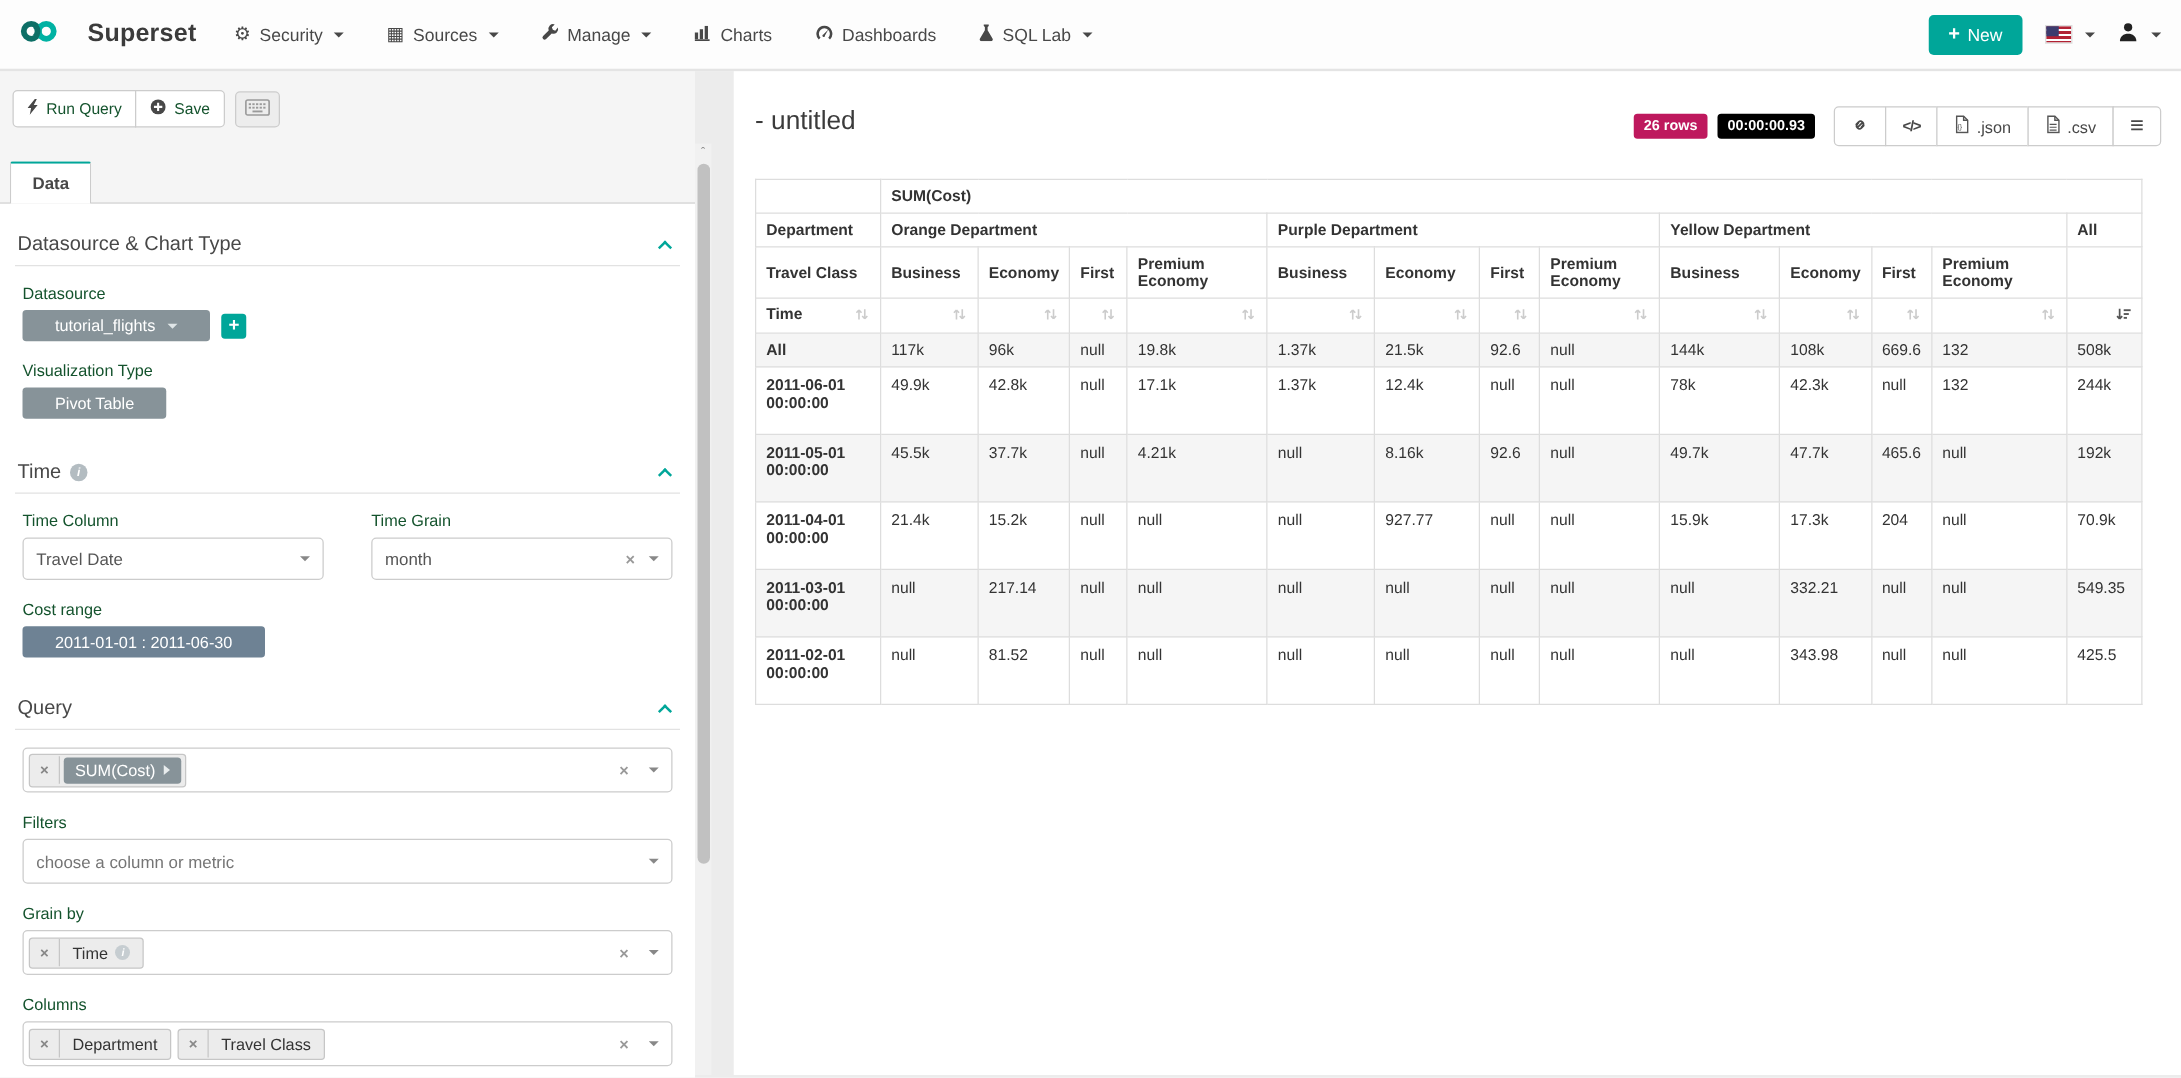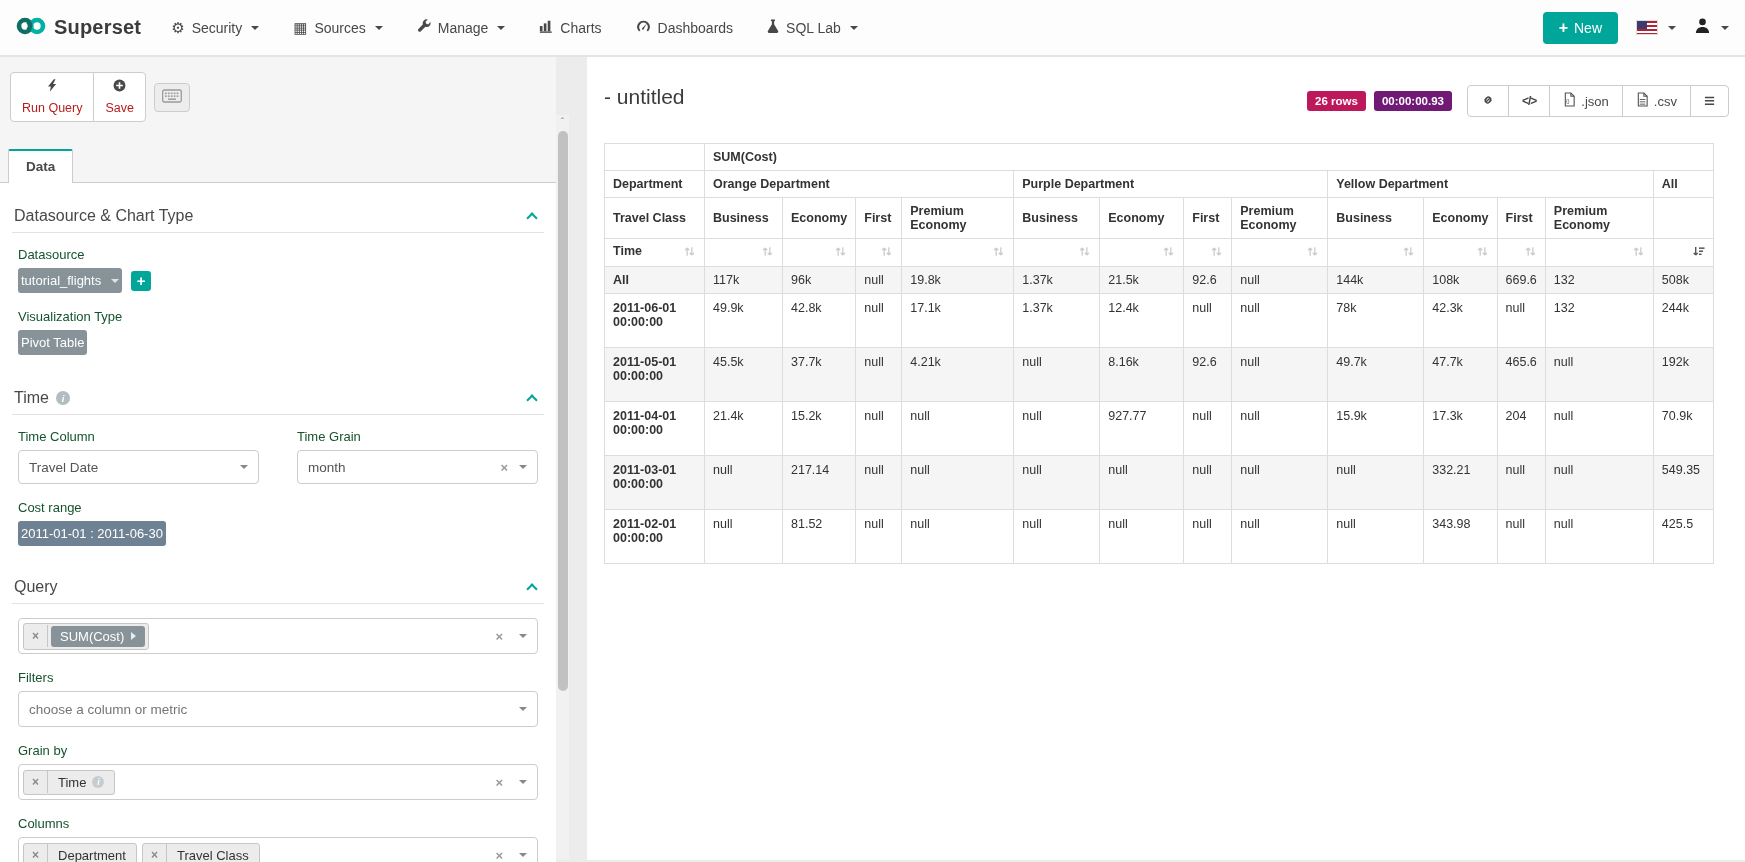--- a/index.html
+++ b/index.html
@@ -3,21 +3,21 @@
 <meta charset="utf-8">
 <style>
   * { margin:0; padding:0; box-sizing:border-box; }
   html,body { width:1745px; height:862px; overflow:hidden;
     font-family:"Liberation Sans", sans-serif; background:#ececec; color:#484848; }
 
   
   .navbar { height:57px; background:#fdfdfd; border-bottom:2px solid #e4e4e4;
     display:flex; align-items:center; padding:0 16px; }
   .brand { display:flex; align-items:center; gap:8px; margin-right:30px; cursor:pointer;}
-  .brand-name { font-size:20px; font-weight:bold; color:#3b3b3b; letter-spacing:.2px;}
+  .brand-name { font-size:20px; font-weight:bold; color:#3b3b3b; letter-spacing:.2px;margin-left:16px;}
   .nav-menu { display:flex; align-items:center; gap:34px; font-size:14px; color:#484848;}
   .nav-item { display:flex; align-items:center; gap:7px; cursor:pointer; }
   .nav-item svg, .nav-item .uicon { flex:0 0 auto; }
   .uicon { font-size:15px; line-height:1; color:#484848;}
   .caret { display:inline-block; width:0; height:0; border-left:4px solid transparent;
     border-right:4px solid transparent; border-top:4px solid #484848; margin-left:2px;}
   .nav-right { margin-left:auto; display:flex; align-items:center; gap:18px;}
   .btn-new { background:#00a699; color:#fff; font-size:14px; border:none; border-radius:4px;
     padding:8px 16px; display:flex; align-items:center; gap:6px; cursor:pointer;}
   .btn-new .plus { font-weight:bold; font-size:16px; line-height:10px;}
@@ -32,41 +32,41 @@
   .scrollbar { width:13px; background:#f1f1f1; margin-top:58px; position:relative;}
   .scroll-up { position:absolute; top:2px; left:0; width:13px; text-align:center;
     color:#8a8a8a; font-size:10px; cursor:pointer;}
   .scroll-thumb { position:absolute; top:16px; left:1.5px; width:10px; height:560px;
     background:#c1c1c1; border-radius:5px; cursor:grab;}
   .main-col { flex:1; background:#fff; margin-left:18px; padding:14px 16px 0 17px; overflow:hidden;}
 
   
   .toolbar { display:flex; align-items:center; padding-left:10px; }
   .btn-group { display:flex; }
-  .btn { background:#fff; border:1px solid #ccc; font-size:12.5px; color:#b91c1c;
-    padding:6px 11px; display:flex; align-items:center; gap:6px; cursor:pointer;flex-direction:column;}
+  .btn { background:#fff; border:1px solid #ccc; font-size:12.5px; color:#14532d;
+    padding:6px 11px; display:flex; align-items:center; gap:6px; cursor:pointer;}
   .btn-group .btn:first-child { border-radius:4px 0 0 4px; }
   .btn-group .btn:last-child { border-radius:0 4px 4px 0; margin-left:-1px;}
   .btn-kbd { margin-left:8px; background:#ededed; border:1px solid #ccc; border-radius:4px;
     padding:5px 7px; cursor:pointer; display:flex; align-items:center;}
   .tabs-row { margin-top:27px; border-bottom:1px solid #ccc; padding-left:8px; display:flex;}
   .tab { background:#fff; border:1px solid #ccc; border-bottom:none; border-top:2.5px solid #00a699;
     font-size:13.5px; font-weight:bold; color:#484848; padding:8px 17px 9px;
     margin-bottom:-1px; border-radius:2px 2px 0 0; cursor:pointer;text-align:right;}
   .panel-body { background:#fff; flex:1; padding:16px 12px 0 12px; }
   .section { margin-bottom:10px; }
   .sec-head { display:flex; align-items:center; justify-content:space-between; padding:8px 2px 0;}
   .sec-title { font-size:16px; color:#484848; display:flex; align-items:center; gap:7px;}
   .chev-up { width:8px; height:8px; border-right:2px solid #00a699; border-bottom:2px solid #00a699;
     transform:rotate(-135deg); margin-right:6px; margin-top:4px; cursor:pointer;}
   .sec-rule { border-bottom:1px solid #e2e2e2; margin:7px 0 14px;}
   .ctl { margin:0 6px 16px; }
   .ctl-label { font-size:13px; color:#14532d; margin-bottom:6px;}
   .pill { display:inline-flex; align-items:center; gap:8px; background:#879399; color:#fff;
-    font-size:13px; border-radius:3px; padding:5px 3px; cursor:pointer;}
+    font-size:13px; border-radius:3px; padding:5px 26px; cursor:pointer;}
   .pill .caret { border-top-color:#dfe5e7; }
   .pill-slate { background:#6e8294; cursor:pointer;}
   .add-sq { display:inline-flex; width:20px; height:20px; background:#00a699; border-radius:3px;
     color:#fff; align-items:center; justify-content:center; font-weight:bold; font-size:15px;
     margin-left:9px; vertical-align:middle; cursor:pointer;}
   .ds-row { display:flex; align-items:center; }
   .grid2 { display:flex; gap:26px; }
   .grid2 .ctl { flex:1; }
   .select { background:#fff; border:1px solid #ccc; border-radius:4px; height:34px;
     display:flex; align-items:center; padding:0 10px; font-size:13.5px; color:#555; cursor:pointer;}
@@ -90,21 +90,21 @@
     color:#fff; font-size:9.5px; font-weight:bold; font-style:italic; align-items:center;
     justify-content:center;}
   .info-i.small { width:12px; height:12px; background:#c6cdd1; font-size:8.5px;}
 
   
   .main-head { display:flex; align-items:center; }
   .viz-title { font-size:21px; color:#3b3b3b; margin-top:6px; cursor:pointer;}
   .head-right { margin-left:auto; display:flex; align-items:center; gap:5px; margin-top:14px;}
   .badge { font-size:11.5px; font-weight:bold; color:#fff; border-radius:3px; padding:4px 8px;}
   .badge-grey { background:#be185d; }
-  .badge-green { background:#701a75; margin-left:3px;}
+  .badge-green { background:#000000; margin-left:3px;}
   .exp-group { display:flex; margin-left:10px; }
   .exp-btn { background:#fff; border:1px solid #ccc; padding:6px 13px; font-size:13px; color:#484848;
     display:flex; align-items:center; gap:5px; cursor:pointer; margin-left:-1px; height:32px;}
   .exp-group .exp-btn:first-child { border-radius:4px 0 0 4px; margin-left:0;}
   .exp-group .exp-btn:last-child { border-radius:0 4px 4px 0;}
   .glyph-code { font-weight:bold; font-size:12px; letter-spacing:-1px; color:#484848;}
   .glyph-menu { font-size:19px; line-height:10px; color:#484848;}
 
   
   .pivot-wrap { margin-top:26px; }

